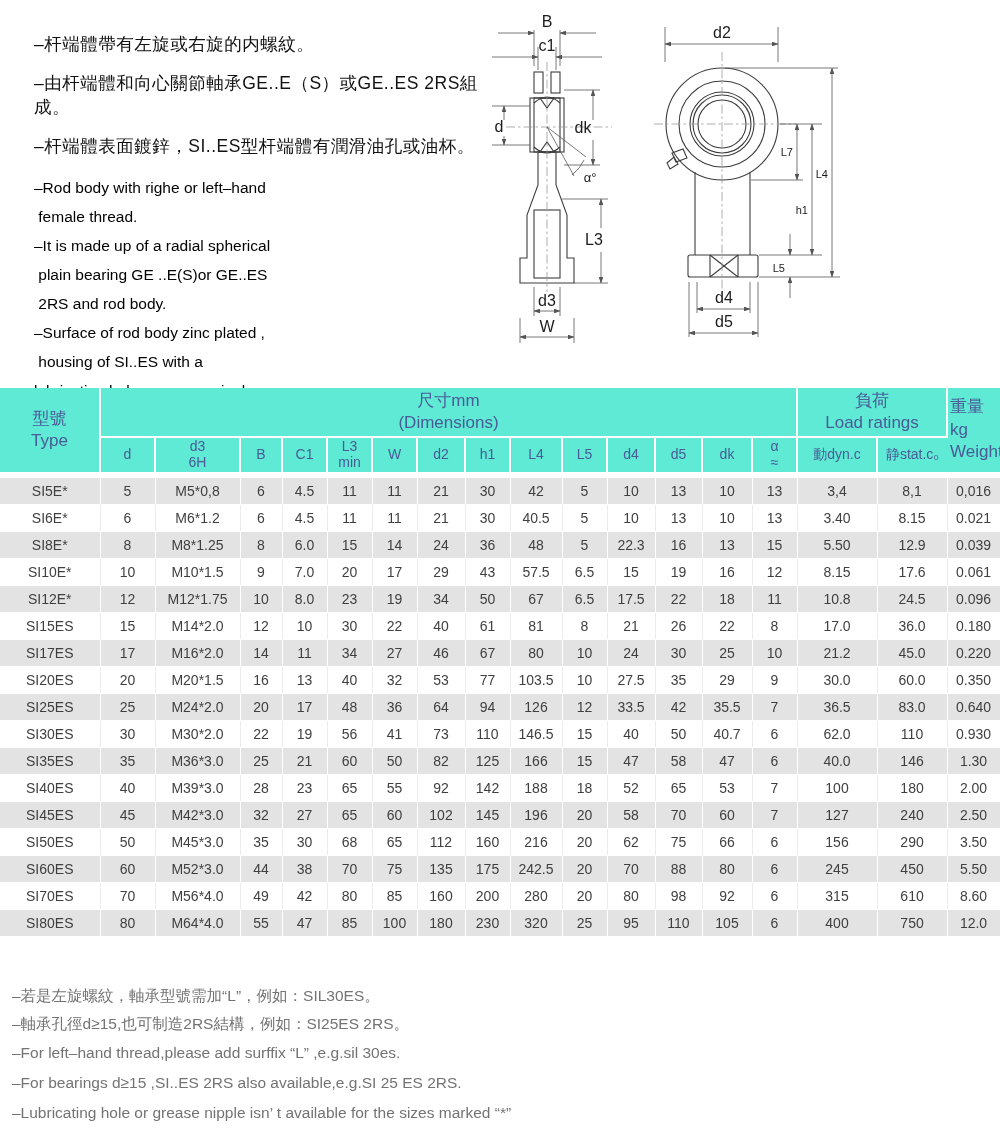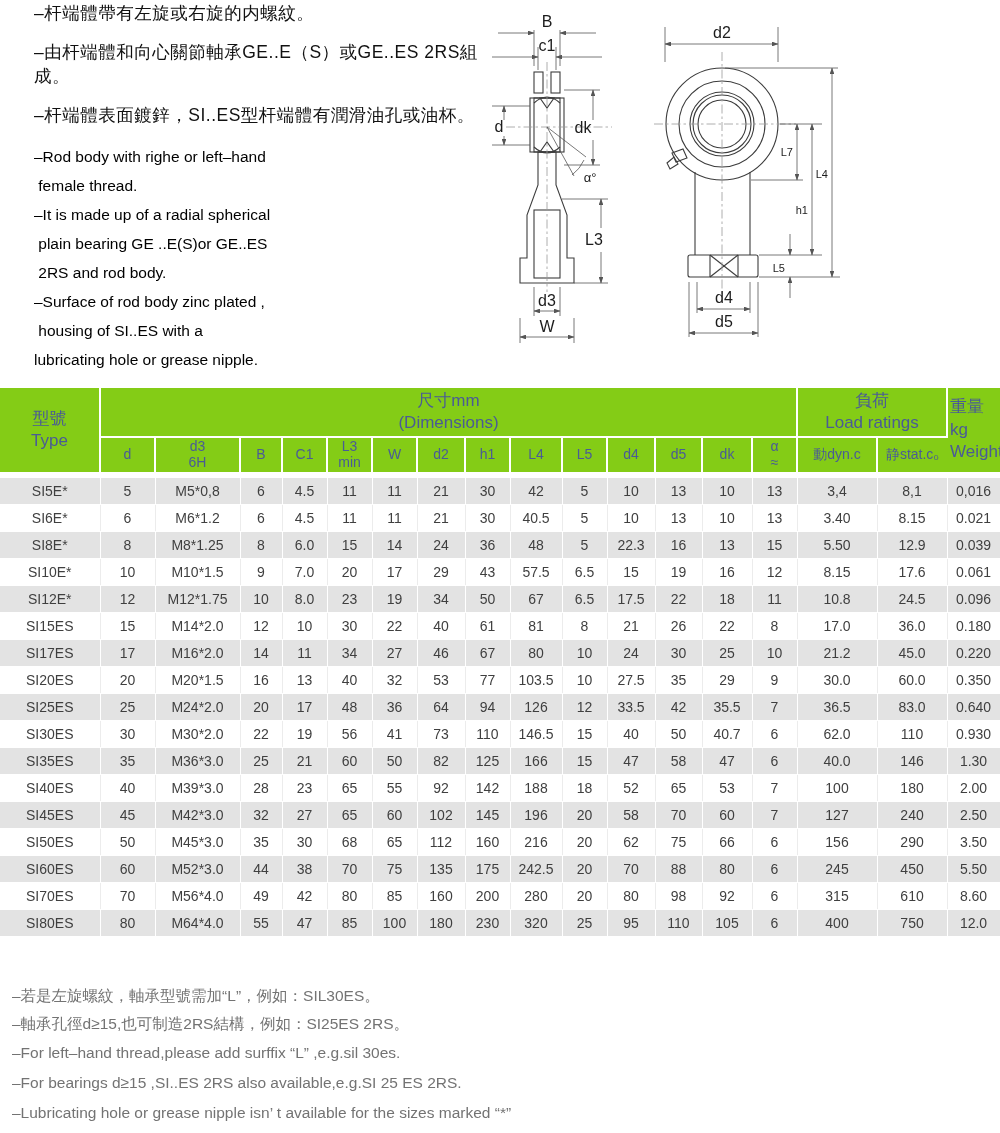--- a/index.html
+++ b/index.html
@@ -1,37 +1,37 @@
 <!DOCTYPE html>
 <html><head>
 <meta charset="utf-8">
 <style>
   html,body{margin:0;padding:0;background:#fff;}
   .page{position:relative;width:1000px;height:1133px;background:#fff;overflow:hidden;
         font-family:"Liberation Sans",sans-serif;}
 
   
-  .intro{position:absolute;left:34px;top:1px;width:450px;}
+  .intro{position:absolute;left:34px;top:32px;width:450px;}
   .intro .zh p{margin:0 0 15px 0;font-size:17.5px;color:#111;letter-spacing:.5px;}
   .intro .en{font-size:15.5px;line-height:29px;color:#000000;white-space:pre;}
 
   
   .svg1{position:absolute;left:480px;top:0;}
   .svg2{position:absolute;left:650px;top:0;}
   .out{stroke:#3c3c3c;stroke-width:1.1;fill:none;}
   .dim{stroke:#555;stroke-width:.8;fill:none;}
   .ext{stroke:#555;stroke-width:.8;}
   .cl{stroke:#999;stroke-width:.8;stroke-dasharray:9 3 2.5 3;fill:none;}
   .dlbl{font-family:"Liberation Sans",sans-serif;font-size:16px;fill:#1c1c1c;}
   .dlbl-s{font-family:"Liberation Sans",sans-serif;font-size:11px;fill:#1c1c1c;}
   .dlbl-a{font-family:"Liberation Sans",sans-serif;font-size:13px;fill:#1c1c1c;}
 
   
   .spec{position:absolute;left:0;top:388px;width:1000px;border-collapse:collapse;table-layout:fixed;}
-  .spec th{background:#84cc16;color:#4a5b96;font-weight:normal;border-right:2px solid #fff;}
+  .spec th{background:#5eead4;color:#4a5b96;font-weight:normal;border-right:2px solid #fff;}
   .spec .gh{font-size:17px;white-space:pre-line;line-height:1.32;height:46px;vertical-align:middle;text-align:center;}
   .spec .gh.dims,.spec .gh.load{border-bottom:2px solid #fff;}
   .spec .gh.type,.spec .gh.weight{border-bottom:6px solid #fff;}
   .spec .gh.weight{text-align:left;padding-left:2px;}
   .spec tr.sub th{font-size:14px;white-space:pre-line;line-height:1.12;height:34px;
                   vertical-align:middle;text-align:center;border-bottom:6px solid #fff;padding:0;}
   .spec td{height:26px;font-size:14px;color:#3f3f3f;text-align:center;vertical-align:middle;
            border-bottom:1px solid #fff;padding:0;}
   .spec tr.odd td{background:#e3e3e3;border-right:1px solid #fff;}
   .spec tr.even td{background:#fff;border-right:1px solid #ececec;}

